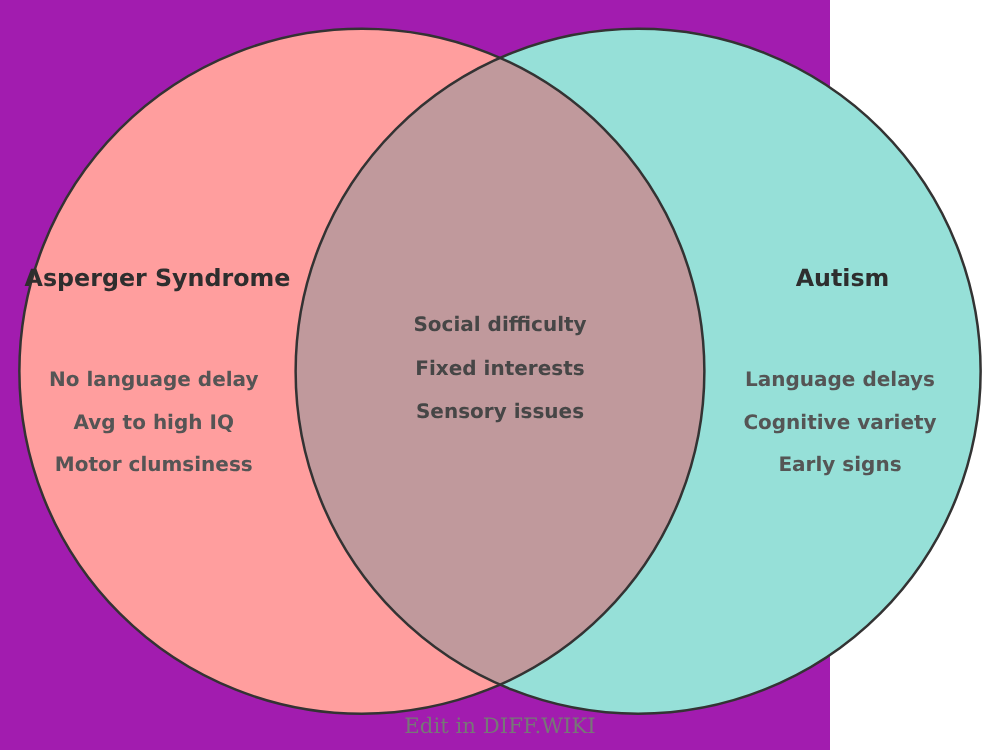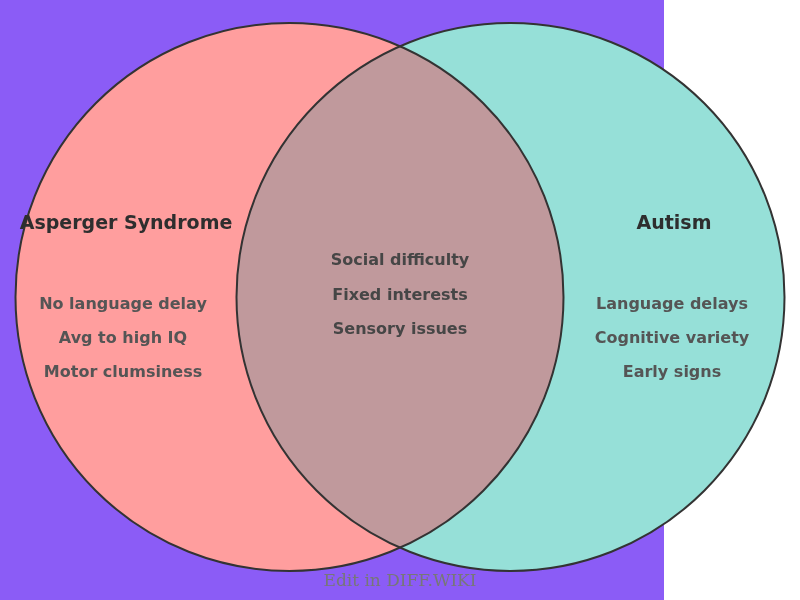--- a/index.html
+++ b/index.html
@@ -7,21 +7,21 @@
     padding: 0;
     background: #ffffff;
     width: 800px;
     height: 600px;
     overflow: hidden;
   }
   .stage {
     position: relative;
     width: 664px;
     height: 600px;
-    background: #8b5cf6;
+    background: #a21caf;
   }
   svg text {
     font-family: "DejaVu Sans", "Liberation Sans", sans-serif;
   }
   .venn-title {
     font-size: 19px;
     font-weight: bold;
     fill: #2e2e2e;
   }
   .venn-item {

